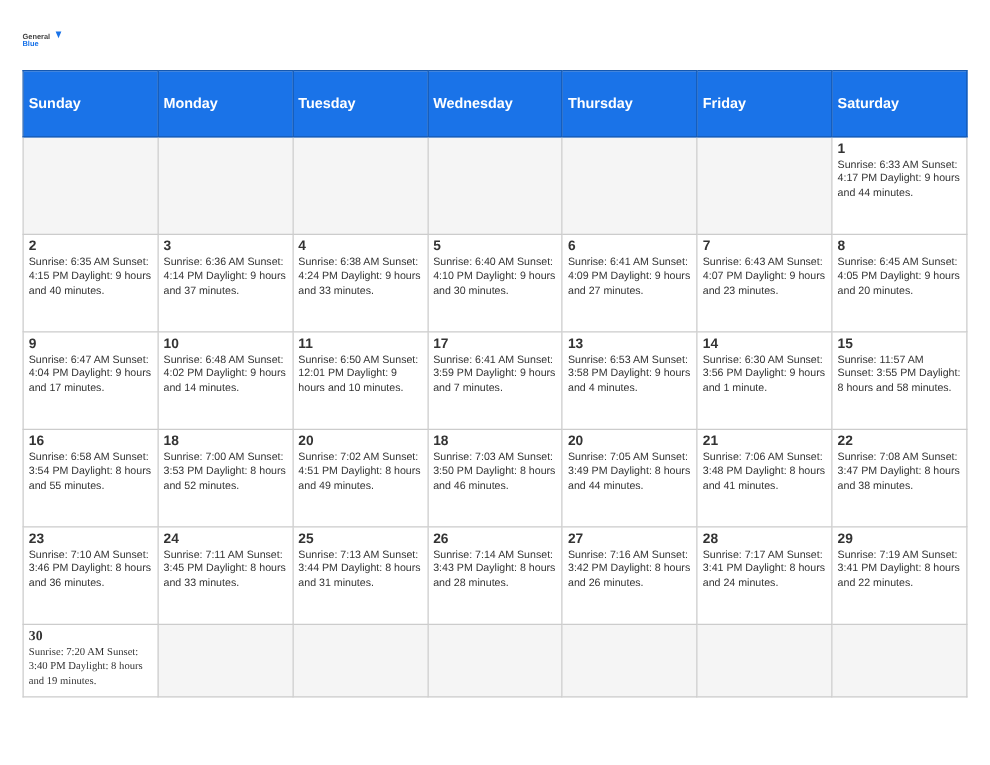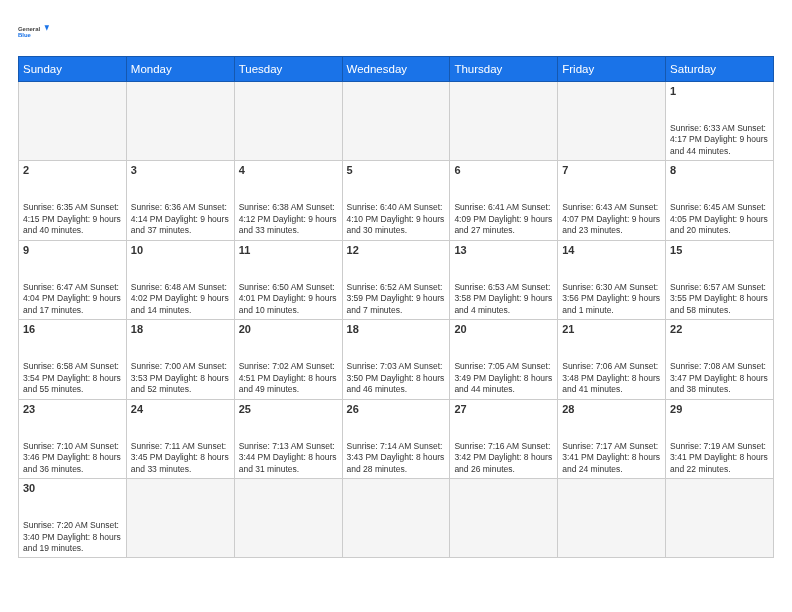--- a/index.html
+++ b/index.html
@@ -47,51 +47,51 @@
     }
     .calendar {
       width: 100%;
       border-collapse: collapse;
       border: 1px solid #ccc;
     }
     .calendar th {
       background: #1a73e8;
       color: #fff;
       font-size: 11.5px;
-      font-weight: normal;
-      padding: 6px 4px;
+      font-weight: bold;
+      padding: 20px 4px;
       text-align: left;
       border: 1px solid #1558b0;
     }
     .calendar td {
       vertical-align: top;
       border: 1px solid #ccc;
       padding: 3px 4px;
       width: calc(100% / 7);
       height: 78px;
       background: #fff;
     }
     .calendar td.empty {
       background: #f5f5f5;
     }
     .calendar td.last-row {
       height: 58px;
+      font-family: Liberation Serif, serif;
     }
     .day-number {
       font-size: 11px;
       font-weight: bold;
       color: #333;
       display: block;
       margin-bottom: 1px;
     }
     .day-info {
       font-size: 8.5px;
       color: #333;
       line-height: 1.35;
-      margin-top: 26px;
     }
   </style>
 </head>
 <body>
 
 <div class="page">
   <div class="header">
     <div class="logo">
       <svg class="logo-icon" viewBox="0 0 70 30" width="70" height="30">
           <text x="0" y="13" font-size="13" font-weight="bold" fill="#444" font-family="Arial">General</text>
@@ -144,21 +144,21 @@
           <td>
             <span class="day-number">3</span>
             <div class="day-info">Sunrise: 6:36 AM
 Sunset: 4:14 PM
 Daylight: 9 hours
 and 37 minutes.</div>
           </td>
           <td>
             <span class="day-number">4</span>
             <div class="day-info">Sunrise: 6:38 AM
-Sunset: 4:12 PM
+Sunset: 4:24 PM
 Daylight: 9 hours
 and 33 minutes.</div>
           </td>
           <td>
             <span class="day-number">5</span>
             <div class="day-info">Sunrise: 6:40 AM
 Sunset: 4:10 PM
 Daylight: 9 hours
 and 30 minutes.</div>
           </td>
@@ -195,48 +195,48 @@
           <td>
             <span class="day-number">10</span>
             <div class="day-info">Sunrise: 6:48 AM
 Sunset: 4:02 PM
 Daylight: 9 hours
 and 14 minutes.</div>
           </td>
           <td>
             <span class="day-number">11</span>
             <div class="day-info">Sunrise: 6:50 AM
-Sunset: 4:01 PM
+Sunset: 12:01 PM
 Daylight: 9 hours
 and 10 minutes.</div>
           </td>
           <td>
-            <span class="day-number">12</span>
-            <div class="day-info">Sunrise: 6:52 AM
+            <span class="day-number">17</span>
+            <div class="day-info">Sunrise: 6:41 AM
 Sunset: 3:59 PM
 Daylight: 9 hours
 and 7 minutes.</div>
           </td>
           <td>
             <span class="day-number">13</span>
             <div class="day-info">Sunrise: 6:53 AM
 Sunset: 3:58 PM
 Daylight: 9 hours
 and 4 minutes.</div>
           </td>
           <td>
             <span class="day-number">14</span>
             <div class="day-info">Sunrise: 6:30 AM
 Sunset: 3:56 PM
 Daylight: 9 hours
 and 1 minute.</div>
           </td>
           <td>
             <span class="day-number">15</span>
-            <div class="day-info">Sunrise: 6:57 AM
+            <div class="day-info">Sunrise: 11:57 AM
 Sunset: 3:55 PM
 Daylight: 8 hours
 and 58 minutes.</div>
           </td>
         </tr>
         <tr>
           <td>
             <span class="day-number">16</span>
             <div class="day-info">Sunrise: 6:58 AM
 Sunset: 3:54 PM

